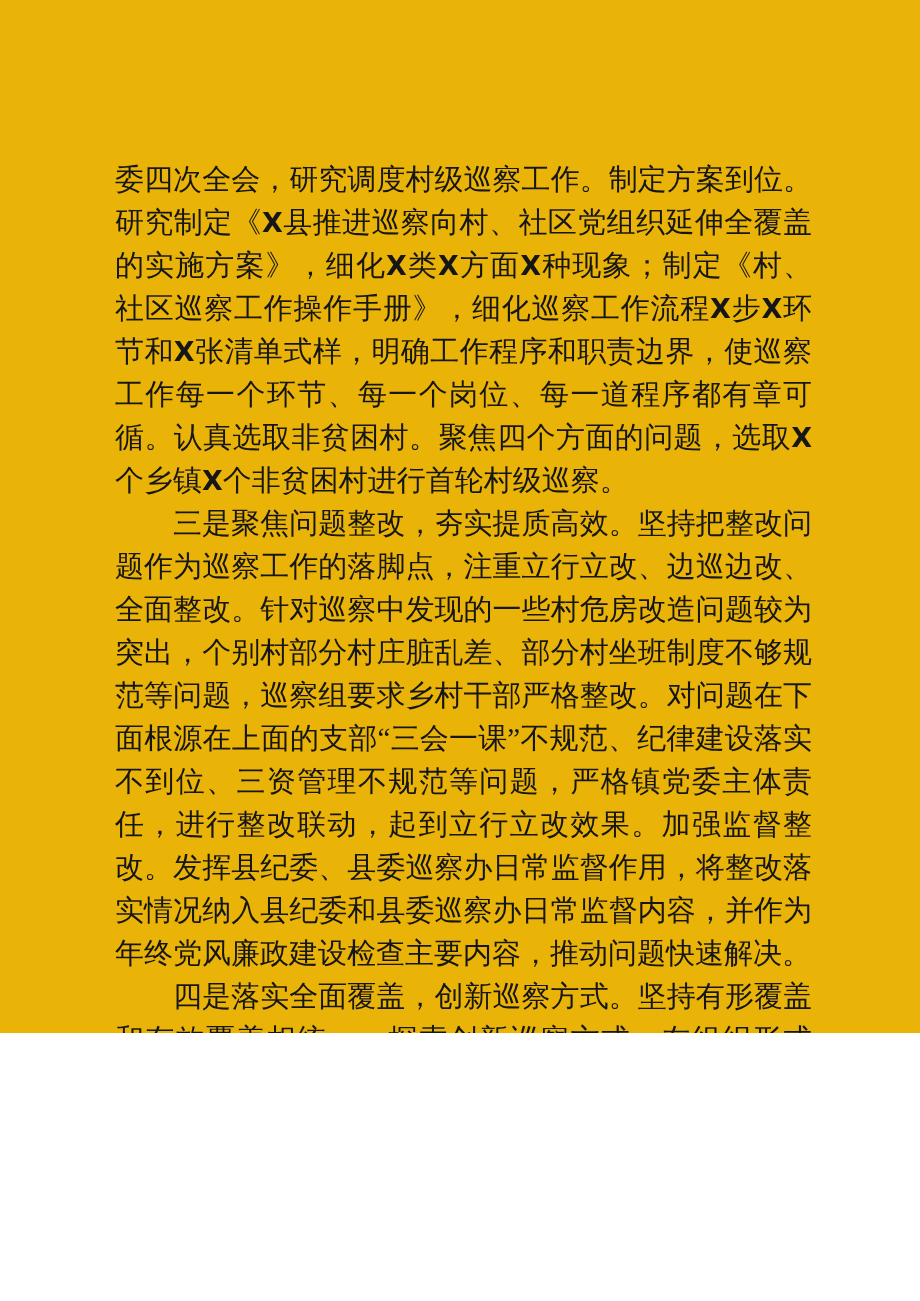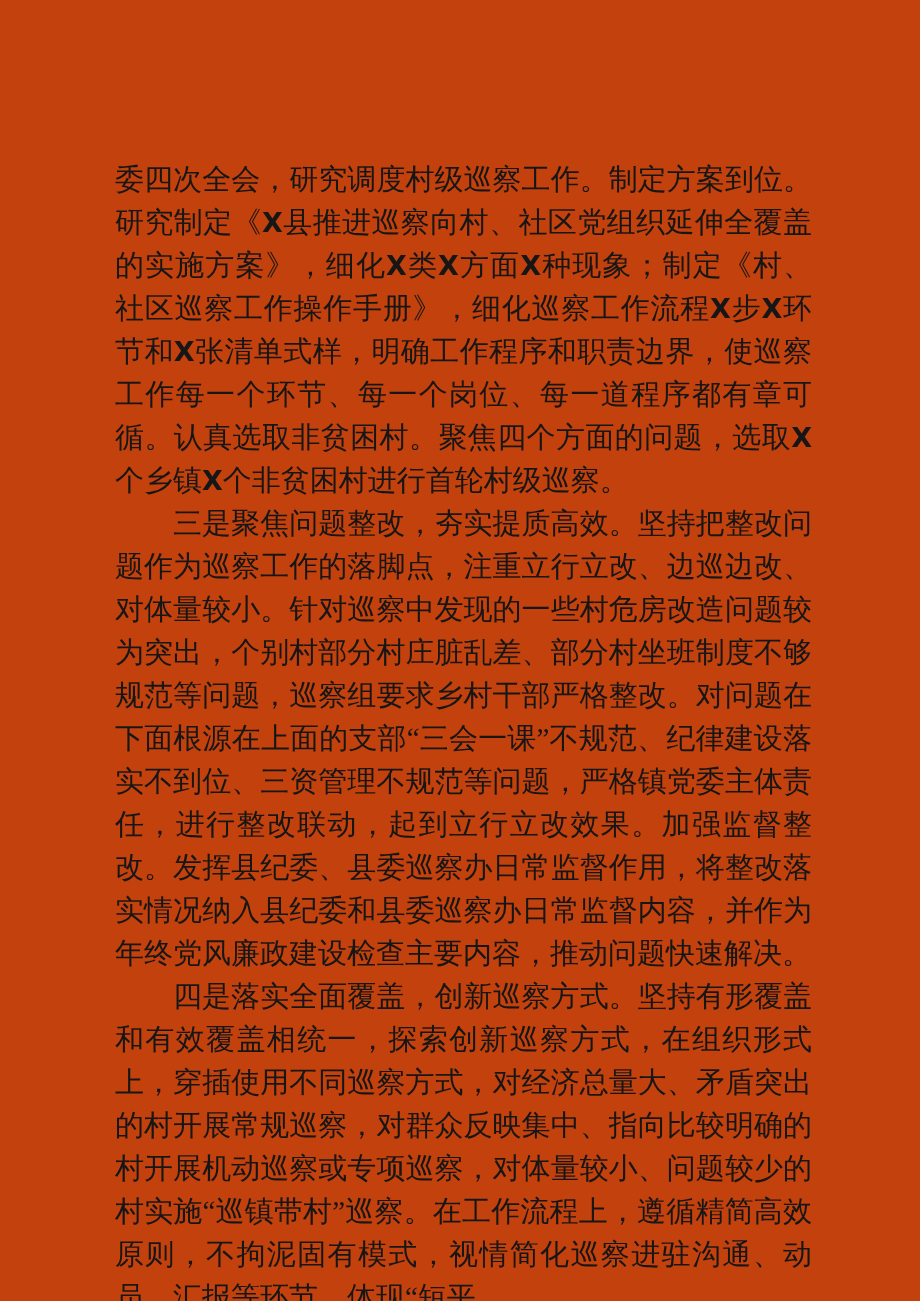--- a/index.html
+++ b/index.html
@@ -3,22 +3,22 @@
 <meta charset="utf-8">
 <style>
   html, body {
     margin: 0;
     padding: 0;
     background: #ffffff;
   }
   .page {
     position: relative;
     width: 920px;
-    height: 1301px;
-    background: #c2410c;
+    height: 1033px;
+    background: #eab308;
     overflow: hidden;
   }
   .text-block {
     position: absolute;
     left: 115px;
     top: 158px;
     width: 697px;
     font-family: "Liberation Serif", "DejaVu Serif", serif;
     font-size: 29px;
     line-height: 43px;
@@ -37,16 +37,16 @@
     font-weight: 700;
     font-size: 27px;
   }
 </style>
 </head>
 <body>
 
 <div class="page">
   <div class="text-block">
     <p class="para">委四次全会，研究调度村级巡察工作。制定方案到位。研究制定《<span class="ph">X</span>县推进巡察向村、社区党组织延伸全覆盖的实施方案》，细化<span class="ph">X</span>类<span class="ph">X</span>方面<span class="ph">X</span>种现象；制定《村、社区巡察工作操作手册》，细化巡察工作流程<span class="ph">X</span>步<span class="ph">X</span>环节和<span class="ph">X</span>张清单式样，明确工作程序和职责边界，使巡察工作每一个环节、每一个岗位、每一道程序都有章可循。认真选取非贫困村。聚焦四个方面的问题，选取<span class="ph">X</span>个乡镇<span class="ph">X</span>个非贫困村进行首轮村级巡察。</p>
-    <p class="para indent">三是聚焦问题整改，夯实提质高效。坚持把整改问题作为巡察工作的落脚点，注重立行立改、边巡边改、对体量较小。针对巡察中发现的一些村危房改造问题较为突出，个别村部分村庄脏乱差、部分村坐班制度不够规范等问题，巡察组要求乡村干部严格整改。对问题在下面根源在上面的支部“三会一课”不规范、纪律建设落实不到位、三资管理不规范等问题，严格镇党委主体责任，进行整改联动，起到立行立改效果。加强监督整改。发挥县纪委、县委巡察办日常监督作用，将整改落实情况纳入县纪委和县委巡察办日常监督内容，并作为年终党风廉政建设检查主要内容，推动问题快速解决。</p>
+    <p class="para indent">三是聚焦问题整改，夯实提质高效。坚持把整改问题作为巡察工作的落脚点，注重立行立改、边巡边改、全面整改。针对巡察中发现的一些村危房改造问题较为突出，个别村部分村庄脏乱差、部分村坐班制度不够规范等问题，巡察组要求乡村干部严格整改。对问题在下面根源在上面的支部“三会一课”不规范、纪律建设落实不到位、三资管理不规范等问题，严格镇党委主体责任，进行整改联动，起到立行立改效果。加强监督整改。发挥县纪委、县委巡察办日常监督作用，将整改落实情况纳入县纪委和县委巡察办日常监督内容，并作为年终党风廉政建设检查主要内容，推动问题快速解决。</p>
     <p class="para indent">四是落实全面覆盖，创新巡察方式。坚持有形覆盖和有效覆盖相统一，探索创新巡察方式，在组织形式上，穿插使用不同巡察方式，对经济总量大、矛盾突出的村开展常规巡察，对群众反映集中、指向比较明确的村开展机动巡察或专项巡察，对体量较小、问题较少的村实施“巡镇带村”巡察。在工作流程上，遵循精简高效原则，不拘泥固有模式，视情简化巡察进驻沟通、动员、汇报等环节，体现“短平</p>
   </div>
 </div>
 
 </body></html>

